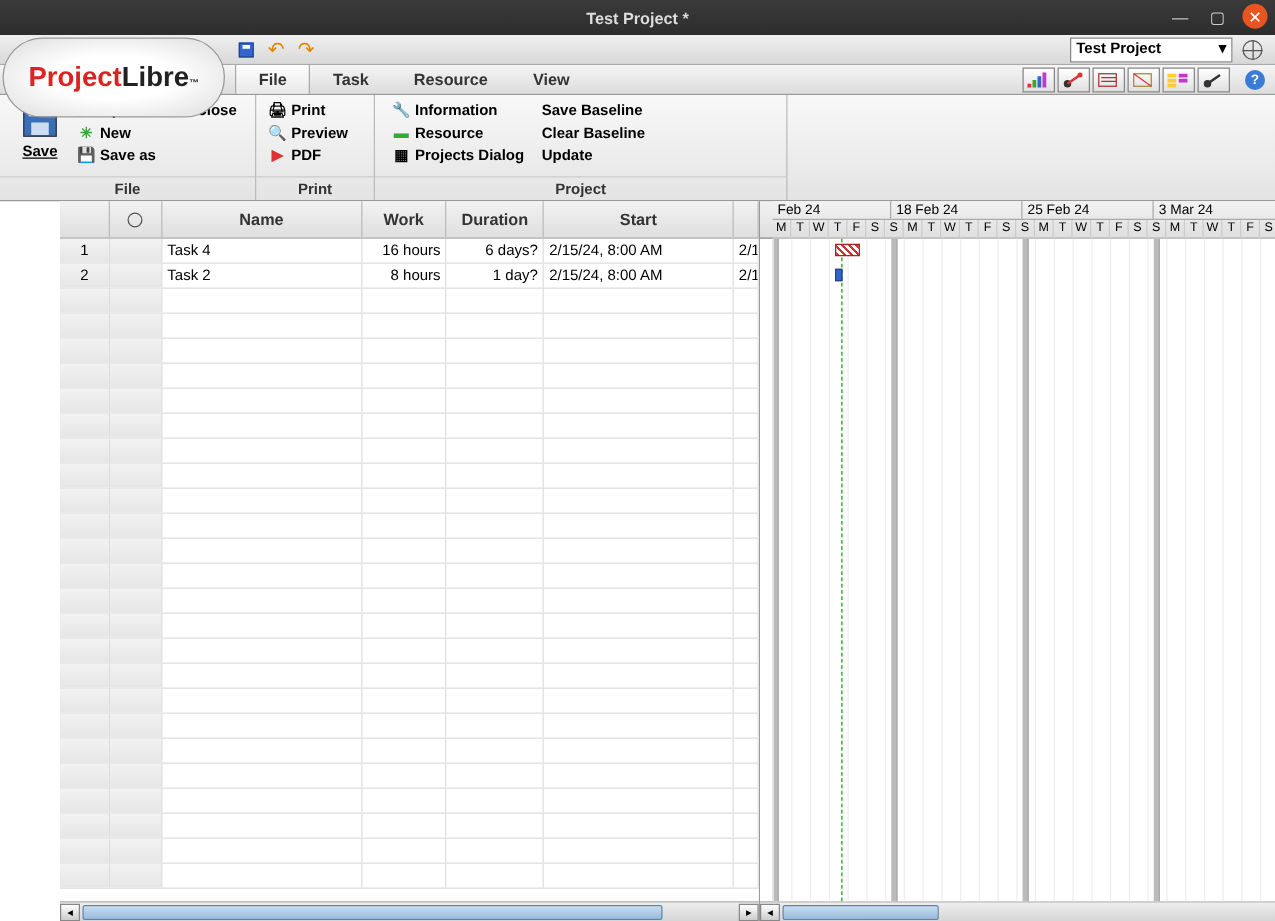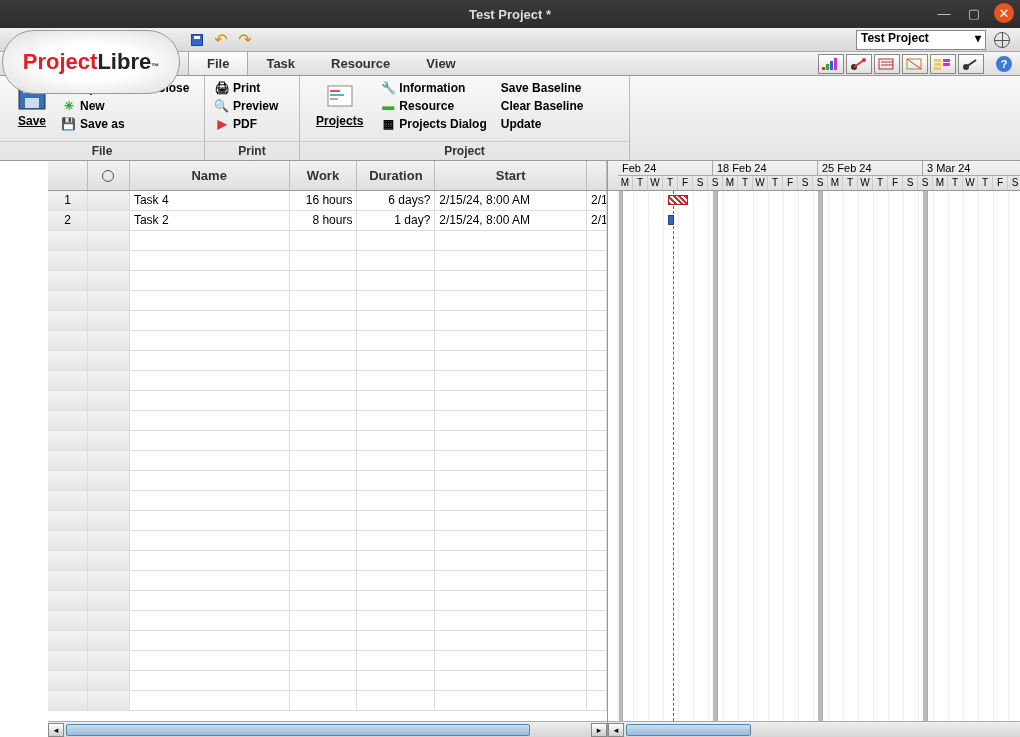--- a/index.html
+++ b/index.html
@@ -249,29 +249,20 @@
             <span class="ico" style="color:#d33;">▶</span>
             <span>PDF</span>
           </div>
       </div>
     </div>
     <div class="ribgroup-label">Print</div>
   </div>
 
   <div class="ribgroup" style="width:330px;">
     <div class="ribgroup-body">
-      <div class="bigbtn">
-        <svg class="bigico" viewBox="0 0 32 32">
-            <rect x="4" y="6" width="24" height="20" fill="#fff" stroke="#888"></rect>
-            <rect x="6" y="10" width="10" height="2" fill="#d55"></rect>
-            <rect x="6" y="14" width="14" height="2" fill="#5ad"></rect>
-            <rect x="6" y="18" width="8" height="2" fill="#aac"></rect>
-          </svg>
-        <span>Projects</span>
-      </div>
       <div class="ribcol" style="margin-left:4px;">
         <div class="ribitem">
             <span class="ico" style="color:#aa7;">🔧</span>
             <span>Information</span>
           </div>
         <div class="ribitem">
             <span class="ico" style="color:#3a3;">▬</span>
             <span>Resource</span>
           </div>
         <div class="ribitem">

